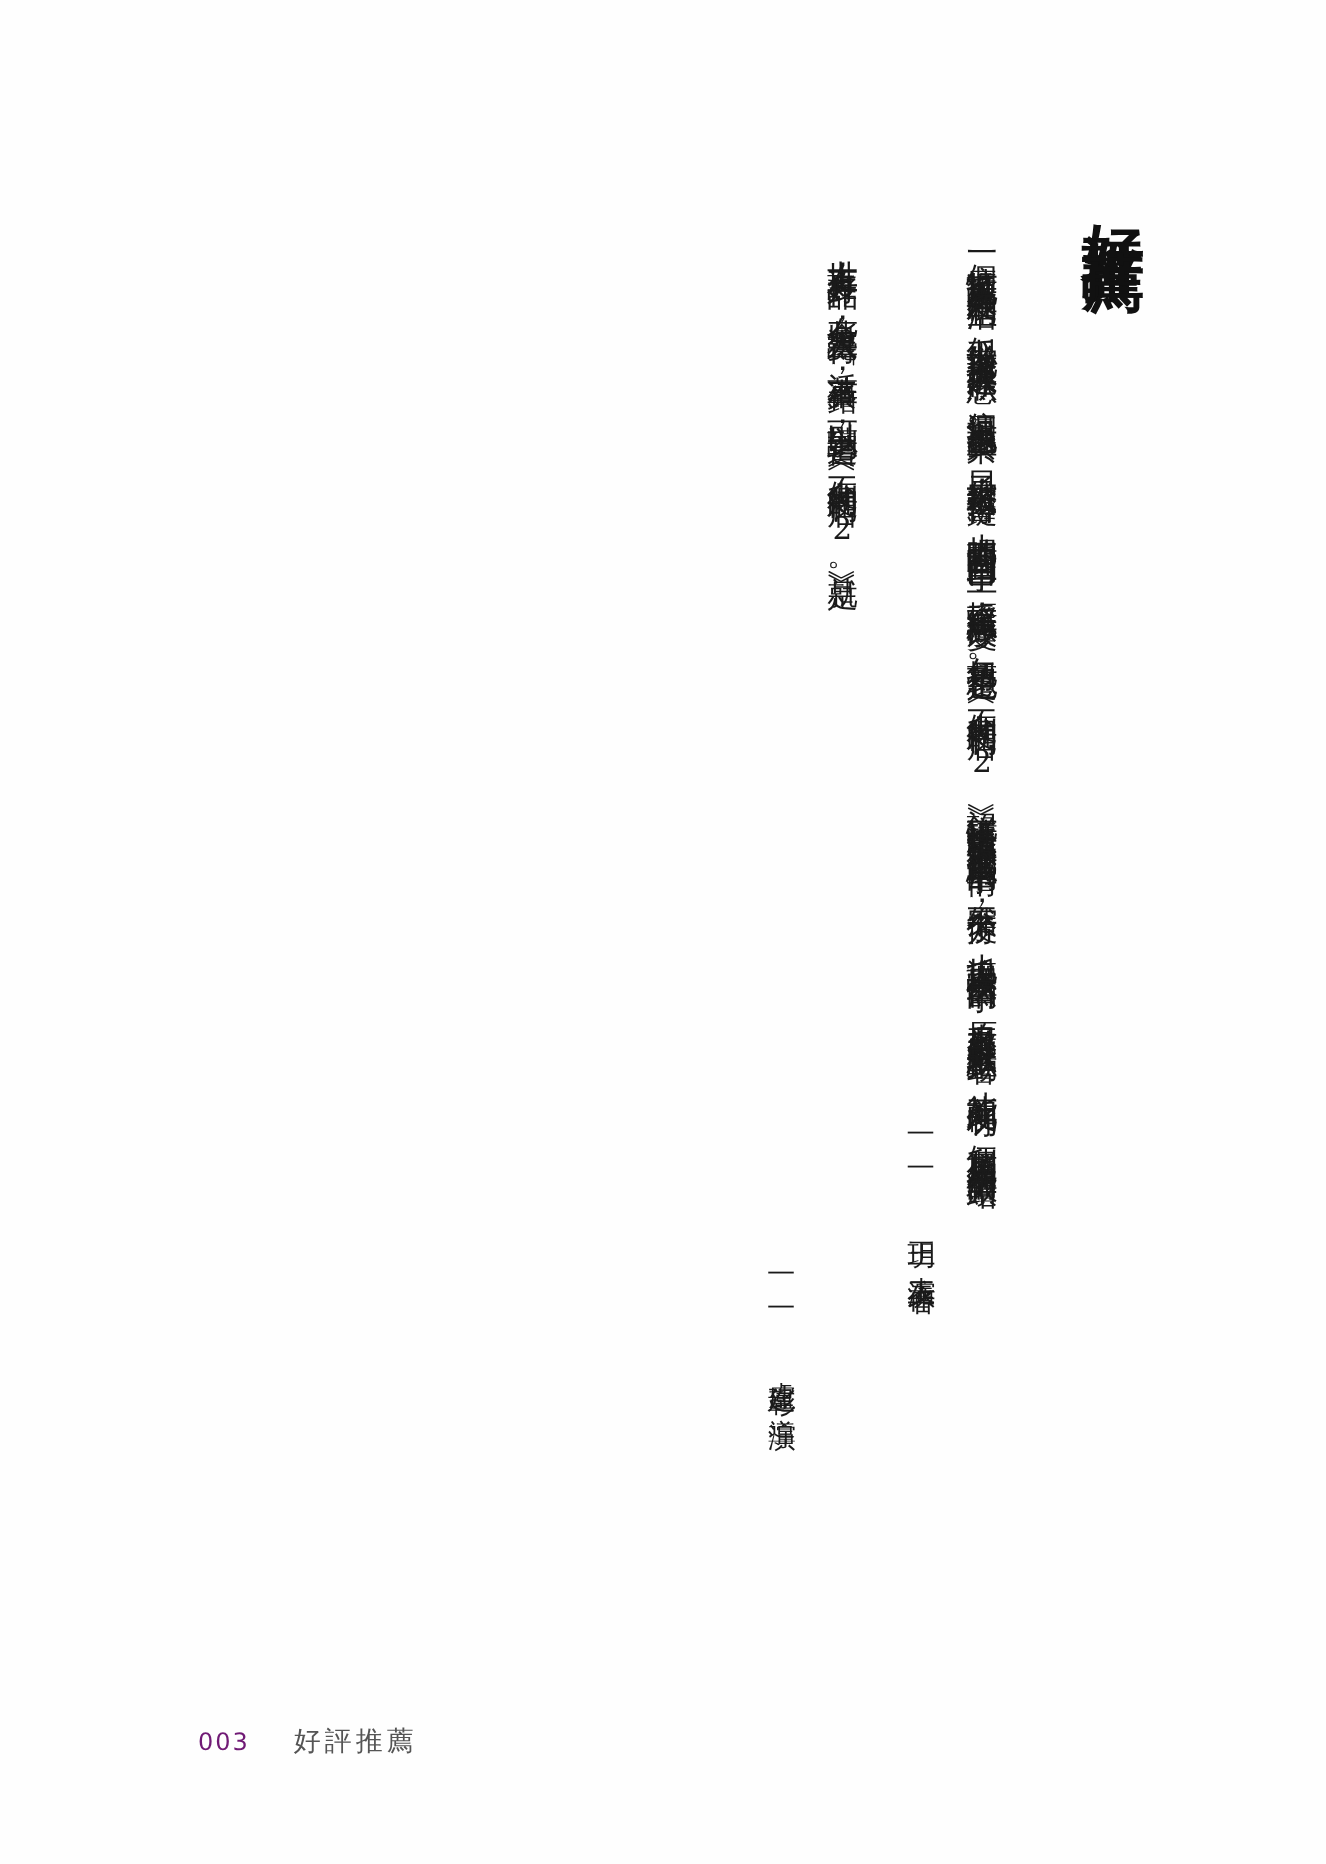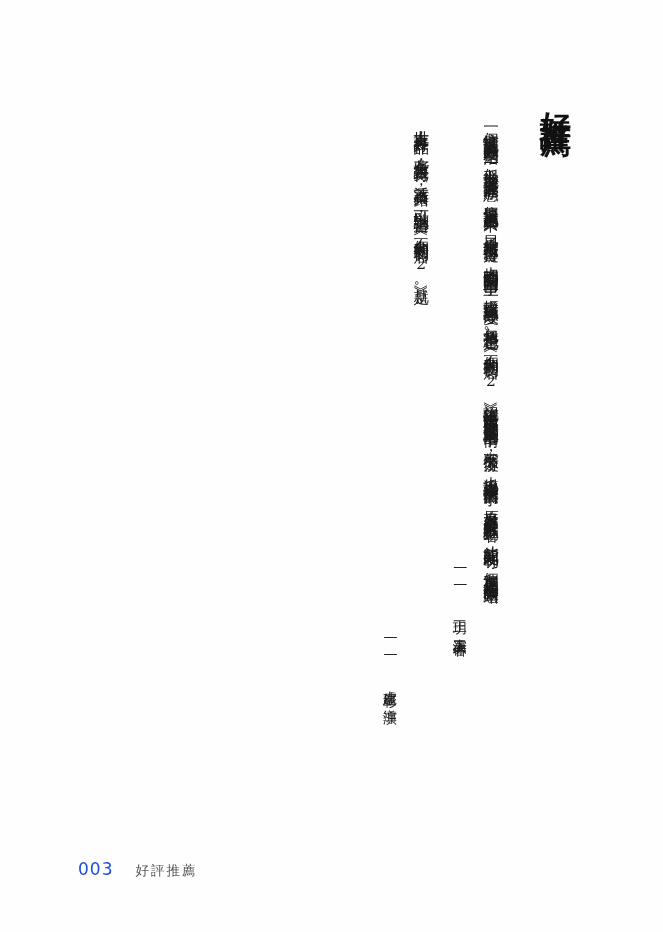--- a/index.html
+++ b/index.html
@@ -87,23 +87,24 @@
     position: absolute;
     left: 78px;
     bottom: 52px;
     display: flex;
     flex-direction: row;
     align-items: baseline;
     gap: 22px;
   }
   .folio {
     font-family: "DejaVu Sans", "Liberation Sans", sans-serif;
-    font-size: 17px;
-    color: #1d4ed8;
+    font-size: 12px;
+    color: #701a75;
     letter-spacing: 1px;
+    margin-left: 21px;
   }
   .runhead {
     font-family: "DejaVu Serif", "Liberation Serif", serif;
     font-size: 13.5px;
     color: #555;
     letter-spacing: 2px;
   }
 </style>
 </head>
 <body>

